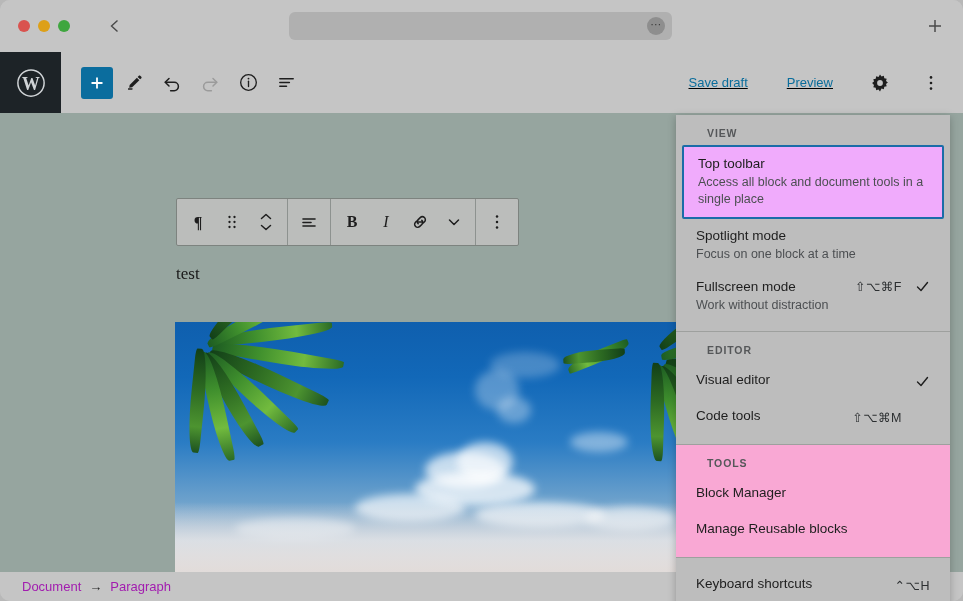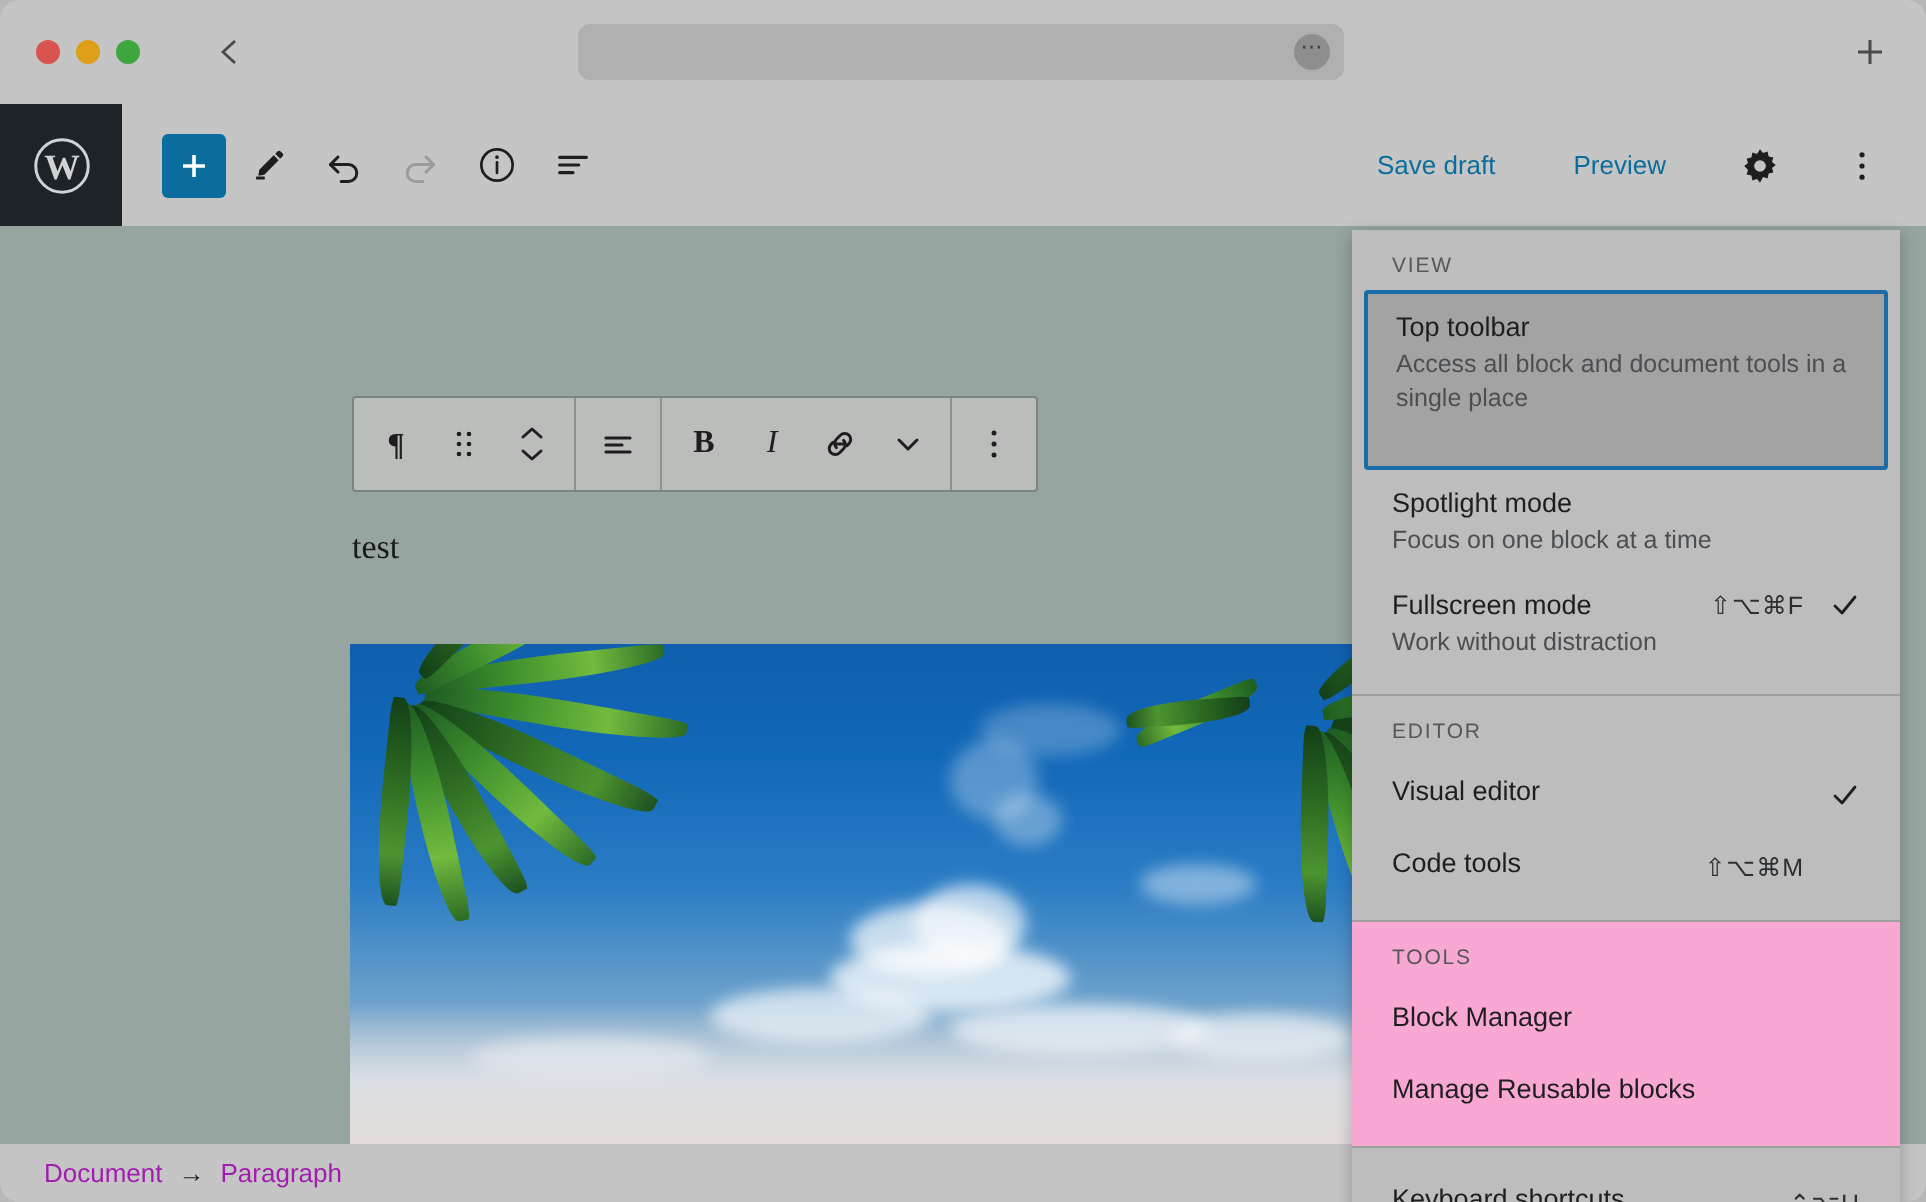--- a/index.html
+++ b/index.html
@@ -109,21 +109,21 @@
     display: flex; align-items: center; justify-content: center;
     color: #ffffff;
     border: none;
     cursor: pointer;
   }
 
   .header-right {
     position: absolute;
     right: 14px; top: 0;
     height: 61px;
-    display: flex; align-items: center; gap: 11px;
+    display: flex; align-items: center; gap: 11px; text-decoration: underline;
   }
   .header-link {
     font-size: 13px;
     color: #0a6d9c;
     padding: 0 14px;
     cursor: pointer;
     white-space: nowrap;
   }
   .publish-btn {
     background: #0b6d9e;
@@ -248,35 +248,35 @@
     overflow: hidden;
   }
   .menu-section { padding: 8px 0 10px 0; }
   .menu-section + .menu-section { border-top: 1px solid #9ea09e; }
   .menu-section.tools-section { background: #f9a8d4; }
   .menu-section.last-section { padding-bottom: 6px; }
   .menu-label {
     font-size: 10.5px;
     letter-spacing: 0.9px;
     color: #555759;
-    padding: 4px 20px 6px 20px;
-    font-weight: normal;
+    padding: 4px 20px 6px 31px;
+    font-weight: bold;
   }
   .menu-item {
     display: flex; align-items: flex-start;
     padding: 7px 20px 7px 20px;
     cursor: pointer;
     position: relative;
   }
   .menu-item.focused {
     border: 2px solid #1a6ca8;
     border-radius: 2px;
     margin: 0 6px;
-    padding: 7px 14px 25px 14px;
-    background: #a3a3a3;
+    padding: 7px 14px 9px 14px;
+    background: #f0abfc;
   }
   .mi-texts { flex: 1; min-width: 0; }
   .mi-title {
     font-size: 13.5px;
     color: #1e1e1e;
     line-height: 19px;
   }
   .mi-desc {
     font-size: 12.5px;
     color: #4c4f52;

